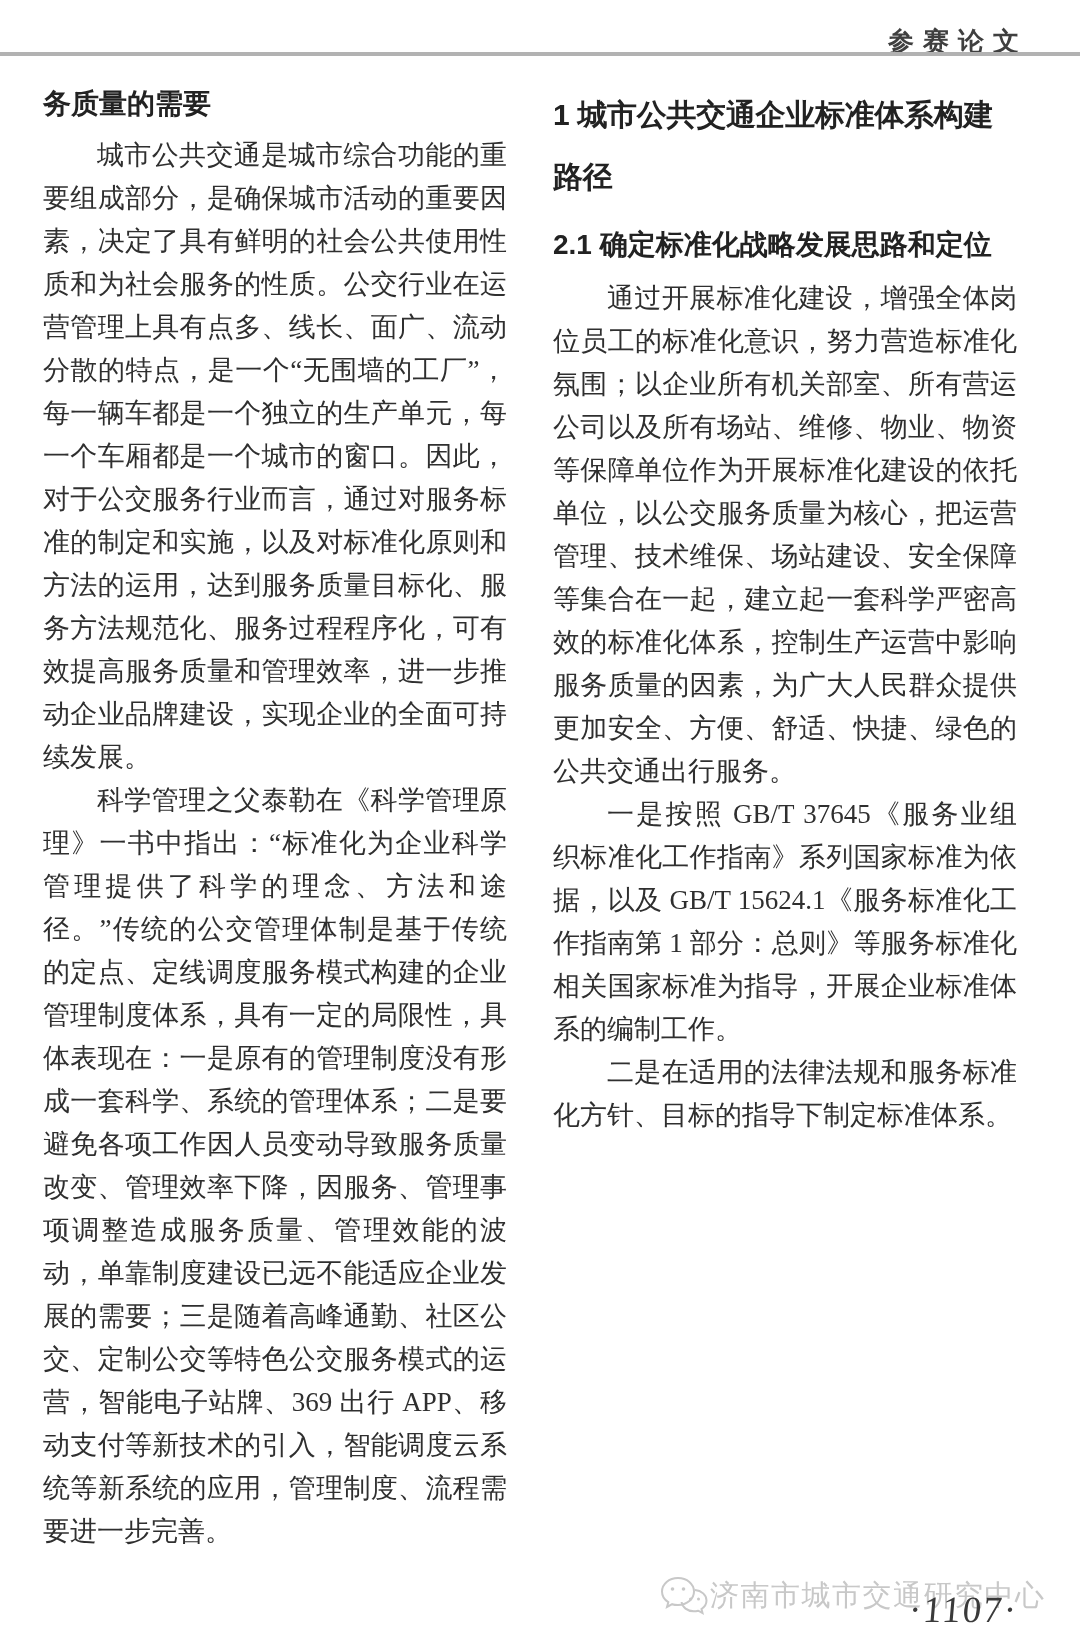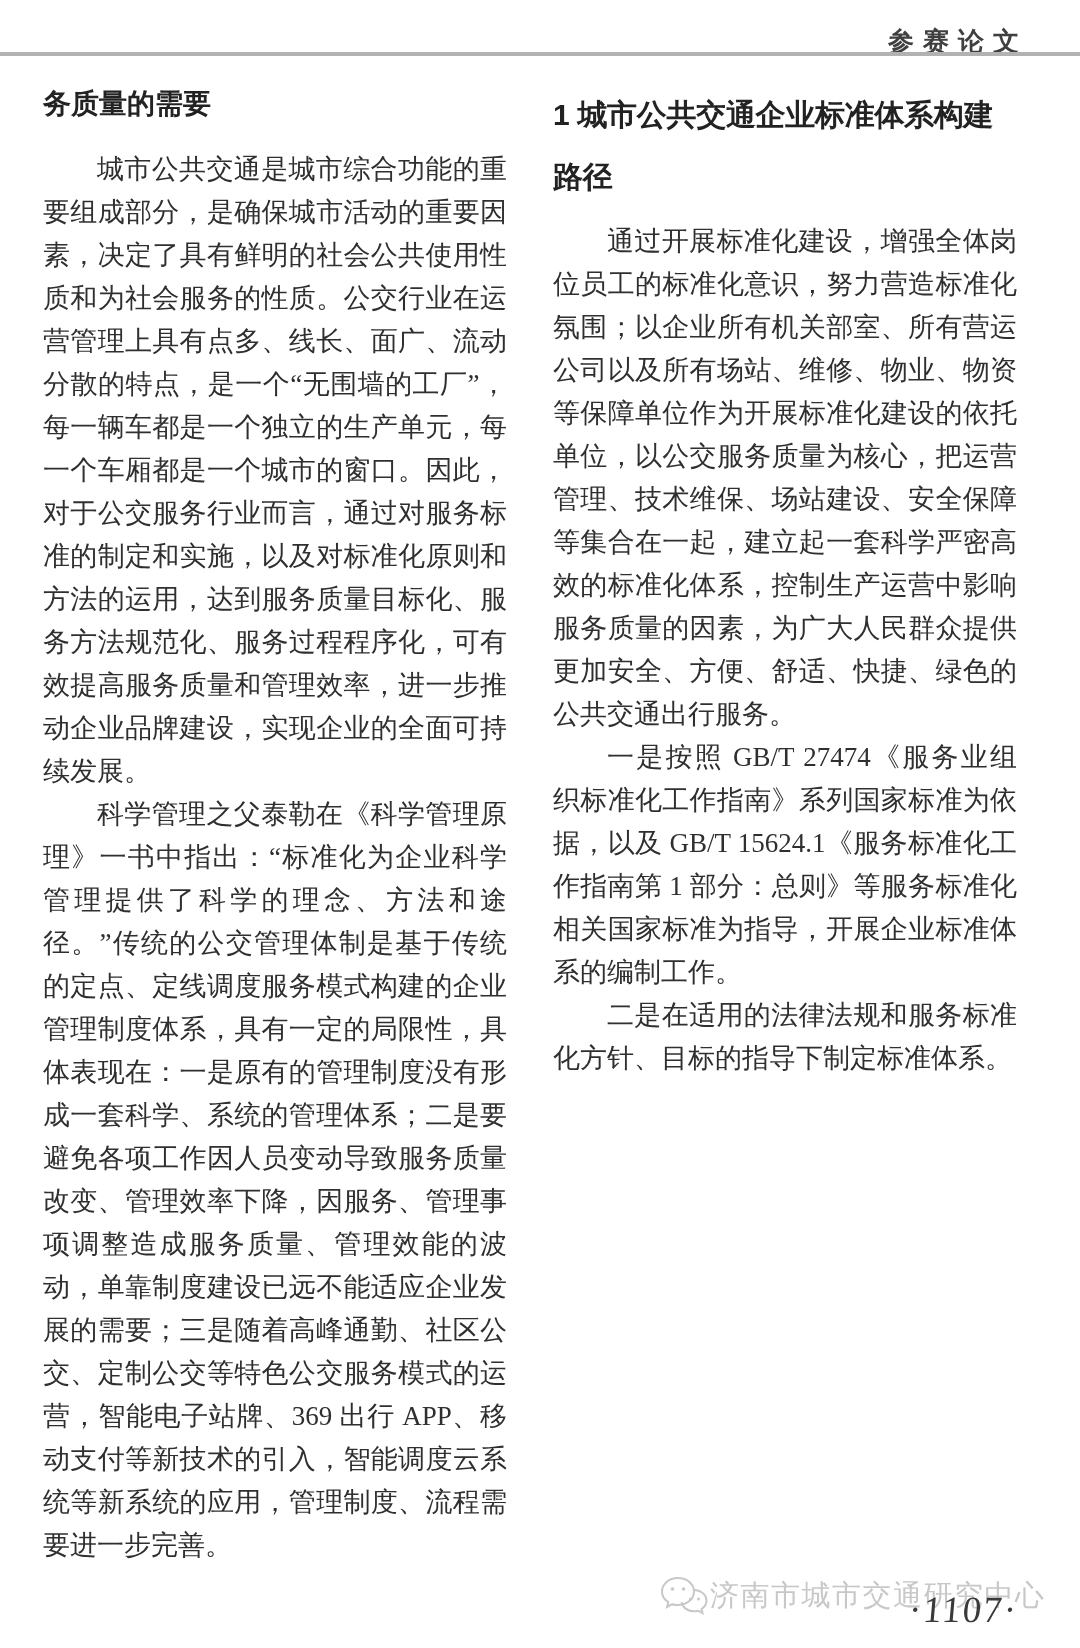--- a/index.html
+++ b/index.html
@@ -34,21 +34,21 @@
   .h2{
     font-family:"Liberation Sans","DejaVu Sans",sans-serif;
     font-size:30px;line-height:62px;font-weight:700;color:var(--c-heading);
     letter-spacing:-0.3px;margin:0 0 12px 0;text-align:left;
   }
   .h3{
     font-family:"Liberation Sans","DejaVu Sans",sans-serif;
     font-size:28px;line-height:49px;font-weight:700;color:var(--c-heading);
     margin:6px 0 8px 0;text-align:left;
   }
-  .h3.first{margin-top:0;margin-bottom:24px;line-height:40px;}
+  .h3.first{margin-top:0;margin-bottom:10px;line-height:40px;}
   .footer-watermark{
     position:absolute;top:1572px;left:658px;width:360px;height:48px;
     display:flex;align-items:center;z-index:1;
   }
   .watermark-text{
     font-family:"Liberation Sans","DejaVu Sans",sans-serif;
     font-size:29px;color:var(--c-watermark);letter-spacing:1.5px;
     white-space:nowrap;
   }
   .page-number{
@@ -69,22 +69,23 @@
 <div class="content">
 
   <div class="col">
     <div class="h3 first">务质量的需要</div>
     <p class="body-para">城市公共交通是城市综合功能的重要组成部分，是确保城市活动的重要因素，决定了具有鲜明的社会公共使用性质和为社会服务的性质。公交行业在运营管理上具有点多、线长、面广、流动分散的特点，是一个“无围墙的工厂”，每一辆车都是一个独立的生产单元，每一个车厢都是一个城市的窗口。因此，对于公交服务行业而言，通过对服务标准的制定和实施，以及对标准化原则和方法的运用，达到服务质量目标化、服务方法规范化、服务过程程序化，可有效提高服务质量和管理效率，进一步推动企业品牌建设，实现企业的全面可持续发展。</p>
     <p class="body-para">科学管理之父泰勒在《科学管理原理》一书中指出：“标准化为企业科学管理提供了科学的理念、方法和途径。”传统的公交管理体制是基于传统的定点、定线调度服务模式构建的企业管理制度体系，具有一定的局限性，具体表现在：一是原有的管理制度没有形成一套科学、系统的管理体系；二是要避免各项工作因人员变动导致服务质量改变、管理效率下降，因服务、管理事项调整造成服务质量、管理效能的波动，单靠制度建设已远不能适应企业发展的需要；三是随着高峰通勤、社区公交、定制公交等特色公交服务模式的运营，智能电子站牌、369 出行 APP、移动支付等新技术的引入，智能调度云系统等新系统的应用，管理制度、流程需要进一步完善。</p>
   </div>
 
   <div class="col">
     <div class="h2">1 城市公共交通企业标准体系构建路径</div>
+    <div class="h3">2.1 确定标准化战略发展思路和定位</div>
     <p class="body-para">通过开展标准化建设，增强全体岗位员工的标准化意识，努力营造标准化氛围；以企业所有机关部室、所有营运公司以及所有场站、维修、物业、物资等保障单位作为开展标准化建设的依托单位，以公交服务质量为核心，把运营管理、技术维保、场站建设、安全保障等集合在一起，建立起一套科学严密高效的标准化体系，控制生产运营中影响服务质量的因素，为广大人民群众提供更加安全、方便、舒适、快捷、绿色的公共交通出行服务。</p>
-    <p class="body-para">一是按照 GB/T 27474《服务业组织标准化工作指南》系列国家标准为依据，以及 GB/T 15624.1《服务标准化工作指南第 1 部分：总则》等服务标准化相关国家标准为指导，开展企业标准体系的编制工作。</p>
+    <p class="body-para">一是按照 GB/T 37645《服务业组织标准化工作指南》系列国家标准为依据，以及 GB/T 15624.1《服务标准化工作指南第 1 部分：总则》等服务标准化相关国家标准为指导，开展企业标准体系的编制工作。</p>
     <p class="body-para">二是在适用的法律法规和服务标准化方针、目标的指导下制定标准体系。</p>
 
   </div>
 
 </div>
 
 <div class="footer-watermark">
   <svg class="wechat-logo" width="52" height="42" viewBox="0 0 52 42" aria-hidden="true">
     <g fill="none" stroke="#c8c8c8" stroke-width="2">
       <path d="M20 3 C11 3 4 9 4 16.5 C4 21 6.5 24.8 10.3 27.2 L9 32 L14.2 29.2 C16 29.8 18 30 20 30 C29 30 36 24 36 16.5 C36 9 29 3 20 3 Z"></path>

